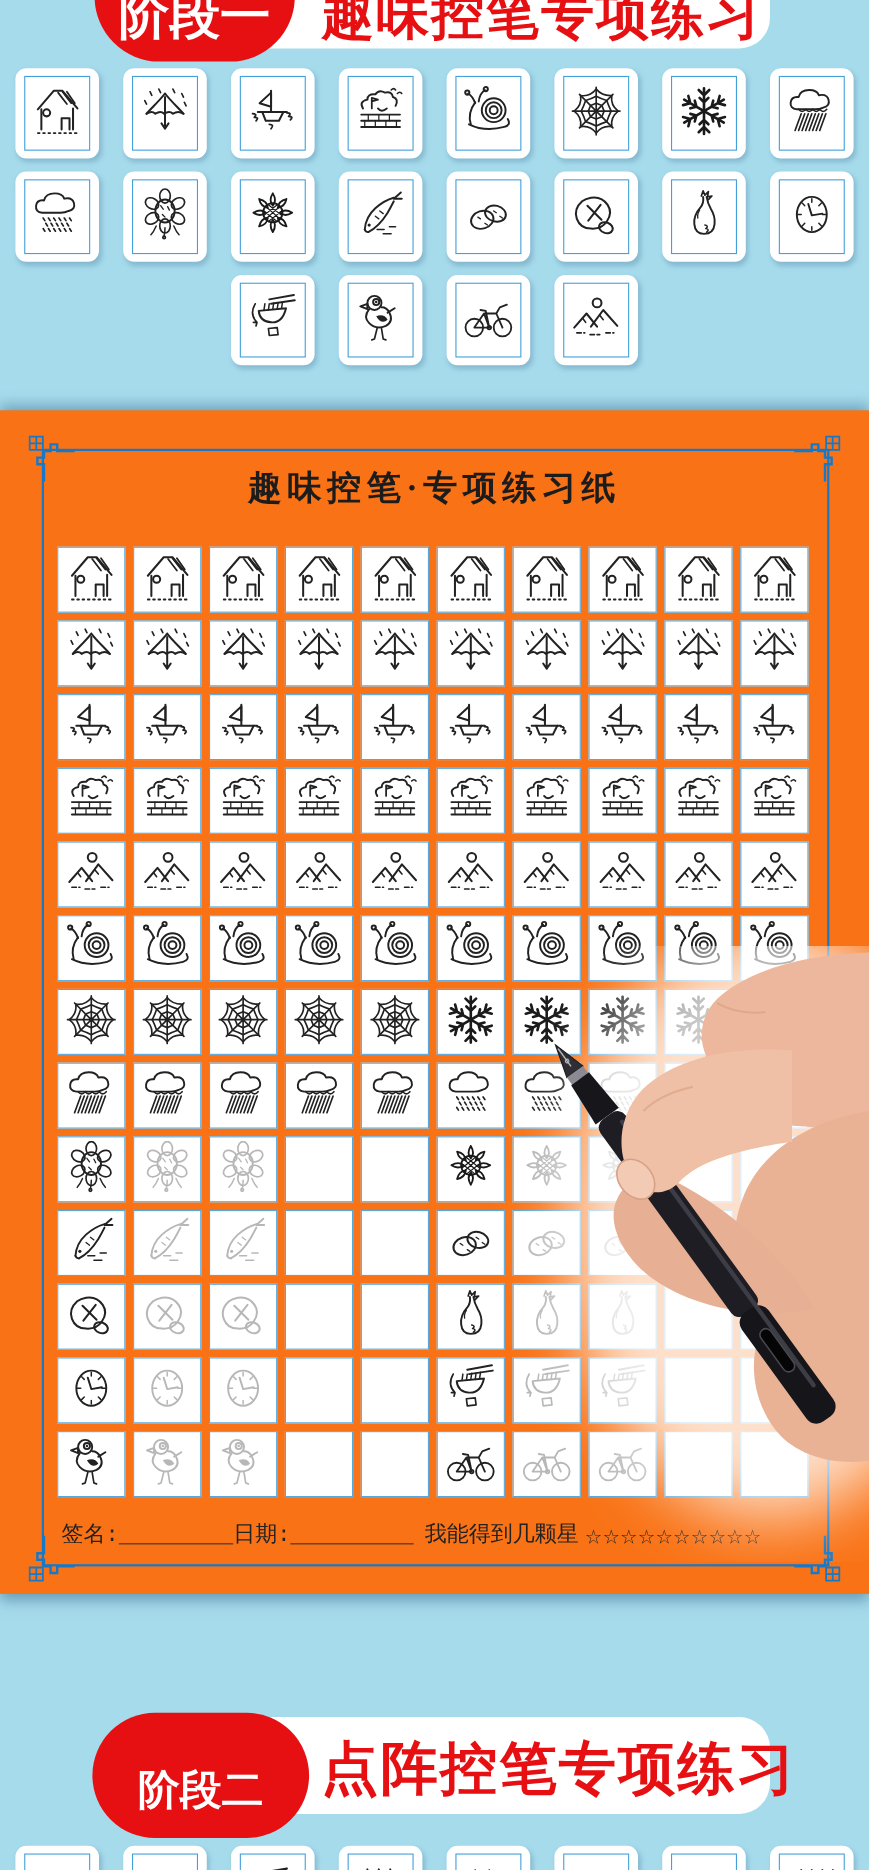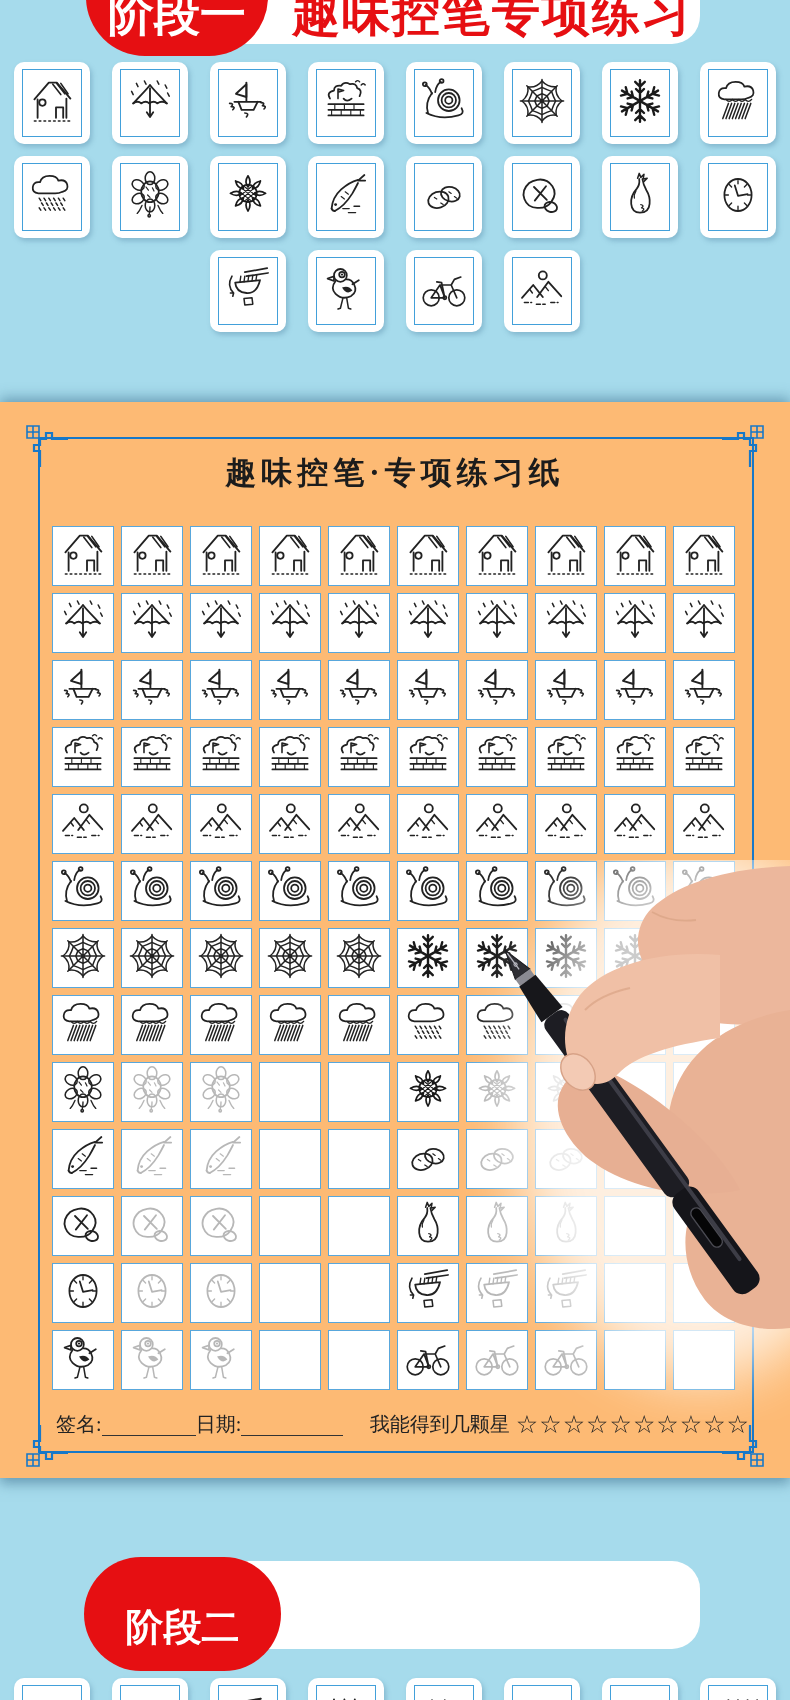--- a/index.html
+++ b/index.html
@@ -14,37 +14,37 @@
   .hdr .rtitle{position:absolute;color:#e60f12;font-weight:900;letter-spacing:2px;white-space:nowrap}
   
   .tilerow{position:absolute;left:0;width:100%;display:flex;justify-content:center;gap:22px}
   .tile{width:76px;height:82px;background:#fff;border-radius:10px;
         box-shadow:2px 3px 5px rgba(80,130,160,.38);
         display:flex;align-items:center;justify-content:center;flex:0 0 auto}
   .tile-inner{width:58px;height:66px;border:1.5px solid #42a0da;background:#fff;
               display:flex;align-items:center;justify-content:center}
   .tile-inner svg{width:48px;height:56px}
   
-  #paper{position:absolute;left:0;top:402px;width:790px;height:1076px;background:#fdba74;
+  #paper{position:absolute;left:0;top:373px;width:790px;height:1076px;background:#f97316;
          box-shadow:0 -5px 12px rgba(60,110,140,.45),0 6px 12px rgba(60,110,140,.5)}
   #frame{position:absolute;left:38px;top:35px;width:712px;height:1012px;
          border:2px solid #1778c8}
   .corner{position:absolute;width:44px;height:44px}
   #sheet-title{position:absolute;left:0;top:50px;width:100%;text-align:center;
                font-family:"Liberation Serif",serif;font-size:31px;font-weight:700;
                letter-spacing:5px;color:#1c1c1c}
   #sheet-grid{position:absolute;left:52px;top:124px;width:690px;
               display:grid;grid-template-columns:repeat(10,62px);
               grid-auto-rows:60px;gap:7px 7px}
   .cell{background:#fff;border:1.5px solid #58a7dc;display:flex;
         align-items:center;justify-content:center;box-sizing:border-box}
   .cell svg{width:50px;height:48px}
   .cell.faint svg{opacity:.32}
   #sig{position:absolute;left:56px;top:1008px;right:40px;display:flex;
-       align-items:center;font-family:Liberation Serif, serif;
+       align-items:flex-start;font-family:Liberation Mono, monospace;
        font-size:20px;color:#222;white-space:nowrap}
   .uline{display:inline-block;border-bottom:1.6px solid #333;height:22px}
   #sig .stars{font-size:25px;letter-spacing:1px;margin-left:6px;color:#222}
   
   .abs{position:absolute}
   #symlib{position:absolute;width:0;height:0;overflow:hidden}
 </style>
 </head>
 <body>
 
@@ -965,21 +965,21 @@
         </div>
         <div class="cell"></div>
         <div class="cell"></div>
       </div>
 
     <div id="sig">
       <span>签名:</span>
       <span class="uline" style="width:104px"></span>
       <span>日期:</span>
       <span class="uline" style="width:112px"></span>
-      <span style="margin-left:27px">我能得到几颗星</span>
+      <span style="margin-left:10px">我能得到几颗星</span>
       <span class="stars" id="star-row"><span>☆</span><span>☆</span><span>☆</span><span>☆</span><span>☆</span><span>☆</span><span>☆</span><span>☆</span><span>☆</span><span>☆</span></span>
     </div>
   </div>
 
   <svg class="abs" style="left:390px;top:860px" width="400" height="560" viewBox="0 0 400 560">
     <defs>
         <filter id="blurf" x="-60%" y="-60%" width="220%" height="220%">
           <feGaussianBlur stdDeviation="30"></feGaussianBlur>
         </filter>
       </defs>
@@ -1005,20 +1005,21 @@
       <rect x="320" y="-5.5" width="46" height="11" rx="5.5" fill="#050506" stroke="#4a4a52" stroke-width="1.4"></rect>
     </g>
 
     <path d="M330 95 C270 90 215 105 190 135 C172 158 170 190 185 212 C196 227 215 228 228 214 C245 196 280 185 330 178 Z" fill="#f0c0a6"></path>
     <path d="M195 150 C205 140 222 132 240 128" stroke="#d49a7b" stroke-width="2" fill="none" opacity="0.55"></path>
     <ellipse cx="188" cy="212" rx="15" ry="20" transform="rotate(-40 188 212)" fill="#f3cab4" stroke="#d7a287" stroke-width="1.5"></ellipse>
   </svg>
 
   <div class="hdr" style="top:1553px">
     <div class="plate" style="left:180px;top:8px;width:520px;height:88px"></div>
+    <span class="rtitle" style="left:292px;top:20px;font-size:52px">点阵控笔专项练习</span>
     <div class="badge" style="left:84px;top:4px;width:197px;height:96px;font-size:38px;padding-bottom:18px">
       <span>阶段二</span>
     </div>
   </div>
 
   <div class="tilerow" style="top:1678px">
       <div class="tile">
         <div class="tile-inner">
           <span><svg viewBox="0 0 60 60">
               <use href="#i-arc"></use>

